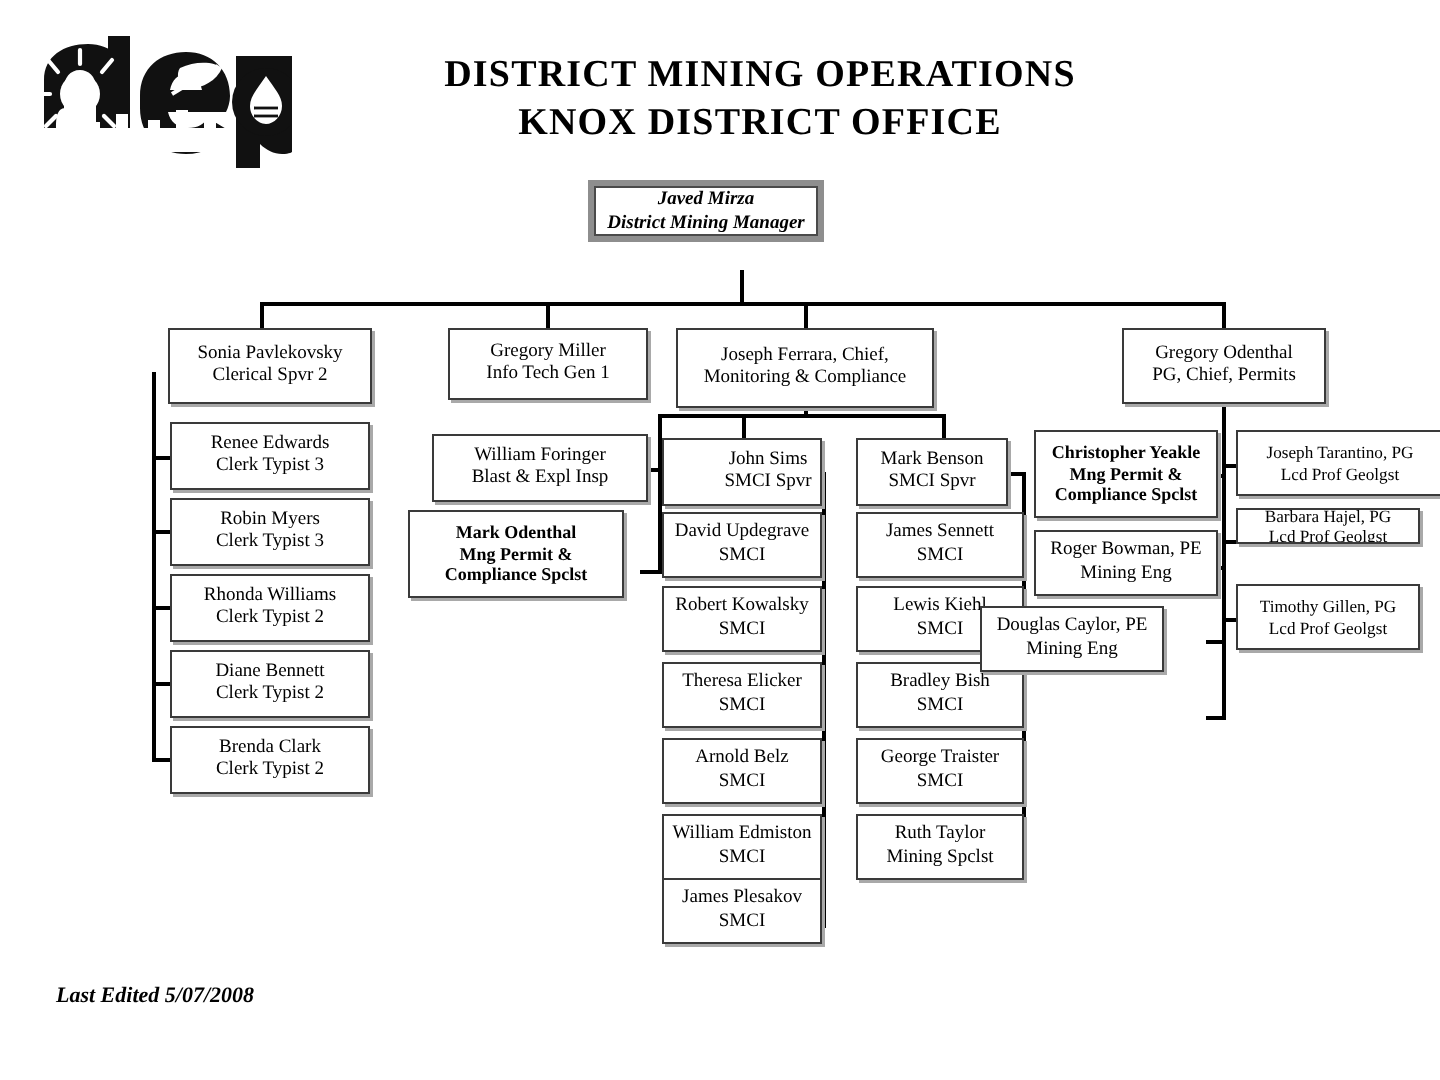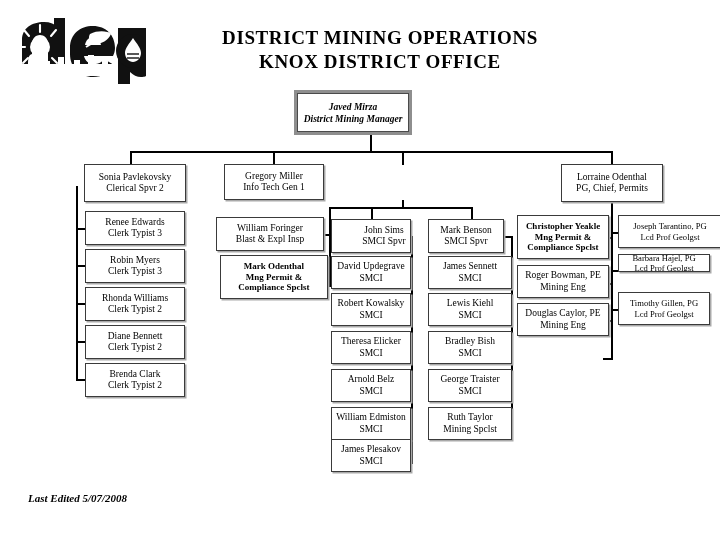--- a/index.html
+++ b/index.html
@@ -212,38 +212,42 @@
 
   <div class="line" style="left:603px; top:237px; width:9px; height:2px;"></div>
   <div class="line" style="left:603px; top:283px; width:9px; height:2px;"></div>
   <div class="line" style="left:603px; top:320px; width:9px; height:2px;"></div>
   <div class="line" style="left:603px; top:358px; width:9px; height:2px;"></div>
 
   <div class="line" style="left:611px; top:232px; width:9px; height:2px;"></div>
   <div class="line" style="left:611px; top:270px; width:9px; height:2px;"></div>
   <div class="line" style="left:611px; top:309px; width:9px; height:2px;"></div>
 
-  <div class="node root" style="left:294px; top:90px; width:118px; height:45px;">
+  <div class="node root" style="left:294px; top:90px; width:118px; height:31px;">
     <span class="ln">Javed Mirza</span>
     <span class="ln">District Mining Manager</span>
   </div>
 
   <div class="node" style="left:84px; top:164px; width:102px; height:38px;">
     <span class="ln">Sonia Pavlekovsky</span>
     <span class="ln">Clerical Spvr 2</span>
   </div>
 
   <div class="node" style="left:224px; top:164px; width:100px; height:36px;">
     <span class="ln">Gregory Miller</span>
     <span class="ln">Info Tech Gen 1</span>
   </div>
 
+  <div class="node" style="left:338px; top:164px; width:129px; height:40px;">
+    <span class="ln">Joseph Ferrara, Chief,</span>
+    <span class="ln">Monitoring &amp; Compliance</span>
+  </div>
 
   <div class="node" style="left:561px; top:164px; width:102px; height:38px;">
-    <span class="ln">Lorraine Odenthal</span>
+    <span class="ln">Gregory Odenthal</span>
     <span class="ln">PG, Chief, Permits</span>
   </div>
 
   <div class="node" style="left:85px; top:211px; width:100px; height:34px;">
     <span class="ln">Renee Edwards</span>
     <span class="ln">Clerk Typist 3</span>
   </div>
   <div class="node" style="left:85px; top:249px; width:100px; height:34px;">
     <span class="ln">Robin Myers</span>
     <span class="ln">Clerk Typist 3</span>
@@ -258,21 +262,21 @@
   </div>
   <div class="node" style="left:85px; top:363px; width:100px; height:34px;">
     <span class="ln">Brenda Clark</span>
     <span class="ln">Clerk Typist 2</span>
   </div>
 
   <div class="node" style="left:216px; top:217px; width:108px; height:34px;">
     <span class="ln">William Foringer</span>
     <span class="ln">Blast &amp; Expl Insp</span>
   </div>
-  <div class="node tight" style="left:220px; top:255px; width:108px; height:44px;">
+  <div class="node tight" style="left:204px; top:255px; width:108px; height:44px;">
     <span class="ln">Mark Odenthal</span>
     <span class="ln">Mng Permit &amp;</span>
     <span class="ln">Compliance Spclst</span>
   </div>
 
   <div class="node" style="left:331px; top:219px; width:80px; height:34px;padding-left:28px;">
     <span class="ln">John Sims</span>
     <span class="ln">SMCI Spvr</span>
   </div>
   <div class="node" style="left:331px; top:256px; width:80px; height:33px;">
@@ -327,21 +331,21 @@
 
   <div class="node tight" style="left:517px; top:215px; width:92px; height:44px;">
     <span class="ln">Christopher Yeakle</span>
     <span class="ln">Mng Permit &amp;</span>
     <span class="ln">Compliance Spclst</span>
   </div>
   <div class="node" style="left:517px; top:265px; width:92px; height:33px;">
     <span class="ln">Roger Bowman, PE</span>
     <span class="ln">Mining Eng</span>
   </div>
-  <div class="node" style="left:517px; top:303px; width:92px; height:33px;">
+  <div class="node" style="left:490px; top:303px; width:92px; height:33px;">
     <span class="ln">Douglas Caylor, PE</span>
     <span class="ln">Mining Eng</span>
   </div>
 
   <div class="node small" style="left:618px; top:215px; width:104px; height:33px;">
     <span class="ln">Joseph Tarantino, PG</span>
     <span class="ln">Lcd Prof Geolgst</span>
   </div>
   <div class="node small" style="left:618px; top:254px; width:92px; height:18px;">
     <span class="ln">Barbara Hajel, PG</span>

